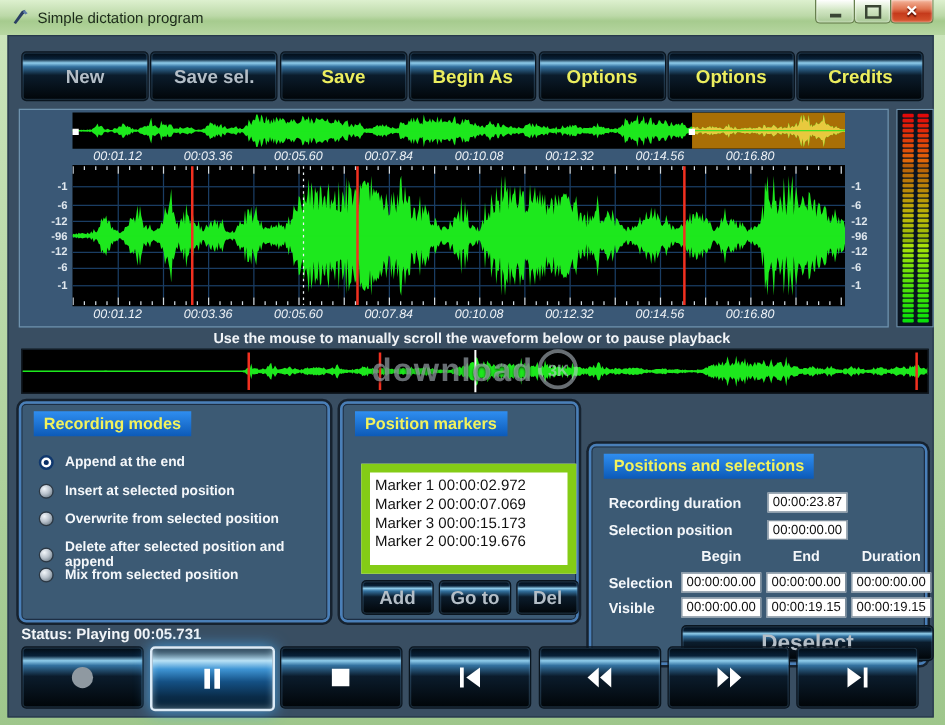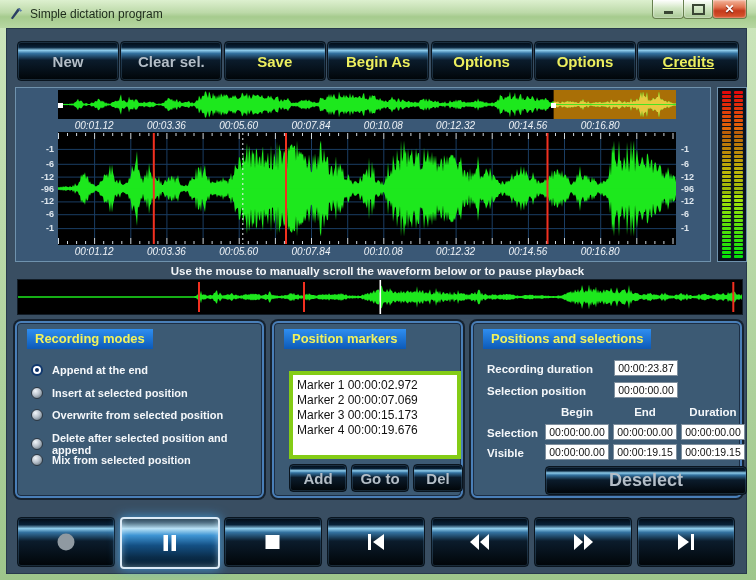--- a/index.html
+++ b/index.html
@@ -67,21 +67,21 @@
     font-size:13px;font-weight:bold;}
   .radio-row{position:absolute;left:14px;display:flex;align-items:center;gap:9px;cursor:pointer;}
   .radio{width:12px;height:12px;border-radius:50%;flex:0 0 auto;
     background:radial-gradient(circle at 35% 30%,#f2f6fa,#b9c2cc 45%,#7c8994 78%,#5e6a75);
     border:1px solid #2c3844;box-sizing:border-box;}
   .radio.sel{background:#fff;border:2px solid #10386e;position:relative;}
   .radio.sel::after{content:"";position:absolute;left:2px;top:2px;width:4px;height:4px;
     border-radius:50%;background:#0b2f66;}
   .radio-label{color:#f4f7fa;font-size:11px;font-weight:bold;}
   .listbox{position:absolute;left:15px;top:48px;width:172px;height:88px;background:#fff;
-    border:4px solid #84cc16;box-sizing:border-box;padding:3px 0 0 4px;overflow:hidden;}
+    border:7px solid #84cc16;box-sizing:border-box;padding:3px 0 0 4px;overflow:hidden;}
   .listbox div{font-size:12px;color:#111;line-height:15px;cursor:default;}
   .fieldlabel{position:absolute;color:#f4f7fa;font-size:11.5px;font-weight:bold;}
   .colhead{position:absolute;color:#f4f7fa;font-size:11.5px;font-weight:bold;transform:translateX(-50%);}
   .field{position:absolute;height:16px;background:#fff;border:1px solid #7f8f9d;box-sizing:border-box;
     font-size:10.5px;color:#111;text-align:center;line-height:14px;font-family:"Liberation Sans",sans-serif;}
   .status{position:absolute;left:10px;top:471px;color:#f2f5f8;font-size:12px;font-weight:bold;}
   .tbtn-glyph{width:26px;height:20px;}
 </style>
 </head>
 <body>
@@ -100,26 +100,26 @@
     </div>
   <div class="capbtn close">
       <span class="glyph-close">✕</span>
     </div>
 </div>
 
 <div class="content">
 
   <div id="toolbar">
       <div class="glossbtn disabled" style="left: 10px; top: 12px; width: 100px; height: 38px;">New</div>
-      <div class="glossbtn disabled" style="left: 113.4px; top: 12px; width: 100px; height: 38px;">Clear sel.</div>
+      <div class="glossbtn disabled" style="left: 113.4px; top: 12px; width: 100px; height: 38px;">Save sel.</div>
       <div class="glossbtn" style="left: 216.8px; top: 12px; width: 100px; height: 38px;">Save</div>
       <div class="glossbtn" style="left: 320.2px; top: 12px; width: 100px; height: 38px;">Begin As</div>
       <div class="glossbtn" style="left: 423.6px; top: 12px; width: 100px; height: 38px;">Options</div>
       <div class="glossbtn" style="left: 527px; top: 12px; width: 100px; height: 38px;">Options</div>
-      <div class="glossbtn" style="left: 630.4px; top: 12px; width: 100px; height: 38px; text-decoration: underline;">Credits</div>
+      <div class="glossbtn" style="left: 630.4px; top: 12px; width: 100px; height: 38px;">Credits</div>
     </div>
 
   <div class="wavepanel">
     <div class="ovstrip">
       <svg id="ov-svg" width="618" height="29" viewBox="0 0 618 29">
           <rect x="495.636" y="0" width="122.36399999999998" height="29" fill="#a96f06"></rect>
           <path d="M0,14.0 L1,14.0 L2,14.0 L3,13.9 L4,13.9 L5,13.9 L6,14.0 L7,13.7 L8,14.0 L9,13.8 L10,13.9 L11,13.9 L12,13.6 L13,14.0 L14,13.3 L15,14.0 L16,13.0 L17,12.3 L18,11.7 L19,10.6 L20,8.8 L21,11.6 L22,10.9 L23,10.6 L24,11.3 L25,13.0 L26,13.7 L27,13.5 L28,13.0 L29,13.3 L30,13.9 L31,14.0 L32,13.9 L33,12.8 L34,12.4 L35,13.0 L36,12.8 L37,11.2 L38,11.1 L39,11.5 L40,8.8 L41,8.9 L42,10.2 L43,11.7 L44,10.5 L45,11.8 L46,11.3 L47,13.4 L48,12.3 L49,13.6 L50,13.6 L51,13.4 L52,14.0 L53,13.3 L54,12.2 L55,12.1 L56,11.9 L57,11.1 L58,10.8 L59,11.4 L60,10.4 L61,10.7 L62,7.1 L63,4.2 L64,11.0 L65,10.7 L66,10.0 L67,11.2 L68,11.9 L69,12.7 L70,11.3 L71,6.5 L72,10.0 L73,9.4 L74,10.2 L75,9.3 L76,11.9 L77,9.5 L78,9.6 L79,9.6 L80,11.4 L81,13.1 L82,12.8 L83,12.7 L84,12.8 L85,13.1 L86,11.4 L87,12.4 L88,12.8 L89,12.7 L90,12.3 L91,12.0 L92,11.5 L93,12.2 L94,12.6 L95,11.8 L96,12.6 L97,13.1 L98,13.8 L99,14.0 L100,13.8 L101,13.6 L102,13.8 L103,13.7 L104,13.3 L105,12.7 L106,12.9 L107,10.9 L108,10.4 L109,10.6 L110,7.7 L111,8.6 L112,8.8 L113,10.3 L114,8.8 L115,11.4 L116,10.0 L117,11.9 L118,10.2 L119,9.1 L120,12.5 L121,11.6 L122,10.7 L123,12.6 L124,13.1 L125,12.8 L126,12.5 L127,12.0 L128,12.1 L129,12.3 L130,11.6 L131,11.0 L132,12.6 L133,13.2 L134,12.1 L135,13.2 L136,13.2 L137,12.5 L138,11.1 L139,10.0 L140,11.1 L141,5.6 L142,7.7 L143,9.9 L144,6.5 L145,5.5 L146,6.3 L147,1.5 L148,1.5 L149,5.0 L150,7.9 L151,1.5 L152,3.6 L153,8.0 L154,8.5 L155,2.8 L156,6.7 L157,4.9 L158,9.5 L159,5.5 L160,8.5 L161,4.3 L162,8.1 L163,3.3 L164,5.2 L165,7.2 L166,3.9 L167,6.2 L168,4.5 L169,5.1 L170,6.5 L171,8.9 L172,7.3 L173,8.1 L174,7.5 L175,5.2 L176,7.3 L177,5.1 L178,6.7 L179,8.4 L180,8.9 L181,8.5 L182,7.9 L183,6.8 L184,2.6 L185,3.7 L186,6.7 L187,5.2 L188,5.7 L189,2.8 L190,9.0 L191,4.5 L192,6.4 L193,8.9 L194,7.3 L195,3.9 L196,5.2 L197,5.6 L198,6.0 L199,5.0 L200,4.8 L201,6.0 L202,7.0 L203,6.8 L204,4.8 L205,7.8 L206,8.3 L207,8.7 L208,8.1 L209,8.4 L210,5.4 L211,6.4 L212,7.9 L213,5.5 L214,8.2 L215,8.8 L216,10.4 L217,8.8 L218,7.1 L219,6.9 L220,6.2 L221,11.4 L222,11.2 L223,9.0 L224,10.4 L225,11.8 L226,9.2 L227,10.0 L228,10.2 L229,9.5 L230,7.7 L231,10.3 L232,11.1 L233,12.8 L234,13.3 L235,12.6 L236,12.9 L237,12.8 L238,12.6 L239,12.7 L240,12.7 L241,11.5 L242,11.5 L243,10.6 L244,10.0 L245,11.3 L246,10.0 L247,11.1 L248,9.3 L249,11.0 L250,11.2 L251,9.6 L252,11.3 L253,11.4 L254,12.1 L255,12.8 L256,11.6 L257,12.4 L258,12.7 L259,12.9 L260,12.5 L261,12.6 L262,8.0 L263,7.8 L264,8.8 L265,8.1 L266,9.9 L267,9.7 L268,9.5 L269,6.3 L270,7.5 L271,4.1 L272,8.0 L273,3.9 L274,7.8 L275,6.0 L276,3.7 L277,7.0 L278,9.2 L279,8.3 L280,9.6 L281,1.5 L282,6.0 L283,7.1 L284,7.4 L285,6.9 L286,4.5 L287,8.1 L288,5.1 L289,6.6 L290,7.4 L291,8.0 L292,3.0 L293,8.1 L294,6.4 L295,4.4 L296,7.9 L297,7.2 L298,7.1 L299,7.4 L300,7.8 L301,6.2 L302,6.1 L303,8.3 L304,7.7 L305,4.3 L306,2.7 L307,9.0 L308,8.5 L309,9.0 L310,9.9 L311,8.2 L312,4.9 L313,8.6 L314,5.1 L315,6.0 L316,6.1 L317,5.6 L318,9.2 L319,9.4 L320,9.3 L321,10.5 L322,7.9 L323,9.8 L324,11.0 L325,10.2 L326,12.0 L327,10.7 L328,10.4 L329,11.9 L330,12.0 L331,9.9 L332,9.9 L333,8.9 L334,6.5 L335,8.9 L336,9.8 L337,9.2 L338,11.6 L339,11.7 L340,8.4 L341,8.5 L342,11.5 L343,12.0 L344,10.0 L345,9.6 L346,10.7 L347,11.3 L348,11.8 L349,12.2 L350,11.2 L351,10.7 L352,12.2 L353,12.2 L354,11.9 L355,12.7 L356,12.5 L357,11.4 L358,12.4 L359,12.5 L360,12.8 L361,12.4 L362,10.3 L363,10.0 L364,9.8 L365,9.2 L366,8.4 L367,11.6 L368,8.6 L369,10.6 L370,11.8 L371,8.5 L372,10.6 L373,10.8 L374,11.1 L375,11.9 L376,11.9 L377,10.6 L378,11.6 L379,12.3 L380,10.8 L381,12.8 L382,13.2 L383,12.9 L384,12.7 L385,12.5 L386,13.0 L387,11.2 L388,13.5 L389,12.9 L390,13.4 L391,12.6 L392,10.2 L393,12.0 L394,12.3 L395,11.9 L396,10.8 L397,12.0 L398,9.6 L399,12.0 L400,10.0 L401,10.7 L402,10.0 L403,10.2 L404,12.2 L405,12.1 L406,11.5 L407,12.0 L408,13.1 L409,12.2 L410,12.4 L411,12.3 L412,12.4 L413,12.3 L414,11.9 L415,12.3 L416,12.0 L417,10.5 L418,11.0 L419,12.1 L420,8.2 L421,11.2 L422,11.6 L423,11.1 L424,11.9 L425,11.3 L426,12.7 L427,12.6 L428,12.6 L429,12.2 L430,13.6 L431,13.0 L432,13.4 L433,13.1 L434,12.6 L435,12.7 L436,13.4 L437,12.0 L438,11.9 L439,10.9 L440,9.3 L441,11.1 L442,4.4 L443,6.1 L444,6.1 L445,9.1 L446,9.7 L447,6.8 L448,8.3 L449,6.8 L450,6.5 L451,6.3 L452,1.5 L453,9.3 L454,8.8 L455,6.7 L456,6.3 L457,2.5 L458,9.2 L459,7.6 L460,10.0 L461,7.5 L462,4.4 L463,4.0 L464,10.0 L465,7.6 L466,10.0 L467,10.0 L468,9.1 L469,6.1 L470,6.4 L471,8.3 L472,8.9 L473,8.9 L474,6.0 L475,6.8 L476,9.0 L477,10.9 L478,10.7 L479,7.3 L480,9.7 L481,10.7 L482,10.0 L483,9.0 L484,9.8 L485,8.7 L486,10.6 L487,8.5 L488,8.0 L489,10.2 L490,9.8 L491,11.8 L492,12.5 L493,12.4 L494,11.9 L495,11.0 L496,11.9 L497,11.4 L498,12.1 L499,11.9 L500,11.4 L501,12.8 L502,13.1 L503,13.2 L504,11.4 L505,12.1 L506,12.6 L507,12.6 L508,11.6 L509,11.8 L510,10.8 L511,12.6 L512,11.0 L513,11.9 L514,11.9 L515,11.6 L516,12.3 L517,12.4 L518,12.0 L519,12.7 L520,13.1 L521,13.1 L522,11.9 L523,10.6 L524,11.7 L525,8.9 L526,12.1 L527,11.8 L528,12.5 L529,13.2 L530,11.2 L531,12.5 L532,13.4 L533,13.2 L534,13.3 L535,12.8 L536,12.7 L537,12.7 L538,12.1 L539,12.7 L540,12.6 L541,12.5 L542,11.8 L543,12.8 L544,13.0 L545,12.4 L546,12.8 L547,12.3 L548,12.6 L549,11.4 L550,11.5 L551,12.5 L552,12.7 L553,9.8 L554,10.2 L555,12.4 L556,11.8 L557,11.8 L558,11.9 L559,12.2 L560,10.9 L561,9.8 L562,10.9 L563,11.5 L564,12.9 L565,12.4 L566,11.8 L567,11.2 L568,12.9 L569,12.2 L570,11.9 L571,12.4 L572,12.2 L573,8.2 L574,12.6 L575,11.5 L576,10.8 L577,11.8 L578,10.7 L579,8.4 L580,11.3 L581,9.8 L582,6.3 L583,1.9 L584,8.2 L585,1.5 L586,5.7 L587,6.4 L588,7.6 L589,2.0 L590,11.3 L591,9.4 L592,11.5 L593,10.1 L594,10.4 L595,7.7 L596,8.9 L597,9.4 L598,8.6 L599,7.1 L600,7.0 L601,1.5 L602,7.9 L603,9.8 L604,9.3 L605,9.8 L606,10.9 L607,11.3 L608,10.8 L609,12.7 L610,11.7 L611,11.0 L612,12.4 L613,12.3 L614,13.1 L615,13.3 L616,13.4 L617,13.6 L618,13.5 L618,15.5 L617,15.4 L616,15.6 L615,15.7 L614,15.9 L613,16.7 L612,16.6 L611,18.0 L610,17.3 L609,16.3 L608,18.2 L607,17.7 L606,18.1 L605,19.2 L604,19.7 L603,19.2 L602,21.1 L601,27.5 L600,22.0 L599,21.9 L598,20.4 L597,19.6 L596,20.1 L595,21.3 L594,18.6 L593,18.9 L592,17.5 L591,19.6 L590,17.7 L589,27.0 L588,21.4 L587,22.6 L586,23.3 L585,27.5 L584,20.8 L583,27.1 L582,22.7 L581,19.2 L580,17.7 L579,20.6 L578,18.3 L577,17.2 L576,18.2 L575,17.5 L574,16.4 L573,20.8 L572,16.8 L571,16.6 L570,17.1 L569,16.8 L568,16.1 L567,17.8 L566,17.2 L565,16.6 L564,16.1 L563,17.5 L562,18.1 L561,19.2 L560,18.1 L559,16.8 L558,17.1 L557,17.2 L556,17.2 L555,16.6 L554,18.8 L553,19.2 L552,16.3 L551,16.5 L550,17.5 L549,17.6 L548,16.4 L547,16.7 L546,16.2 L545,16.6 L544,16.0 L543,16.2 L542,17.2 L541,16.5 L540,16.4 L539,16.3 L538,16.9 L537,16.3 L536,16.3 L535,16.2 L534,15.7 L533,15.8 L532,15.6 L531,16.5 L530,17.8 L529,15.8 L528,16.5 L527,17.2 L526,16.9 L525,20.1 L524,17.3 L523,18.4 L522,17.1 L521,15.9 L520,15.9 L519,16.3 L518,17.0 L517,16.6 L516,16.7 L515,17.4 L514,17.1 L513,17.1 L512,18.0 L511,16.4 L510,18.2 L509,17.2 L508,17.4 L507,16.4 L506,16.4 L505,16.9 L504,17.6 L503,15.8 L502,15.9 L501,16.2 L500,17.6 L499,17.1 L498,16.9 L497,17.6 L496,17.1 L495,18.0 L494,17.1 L493,16.6 L492,16.5 L491,17.2 L490,19.2 L489,18.8 L488,21.0 L487,20.5 L486,18.4 L485,20.3 L484,19.2 L483,20.0 L482,19.0 L481,18.3 L480,19.3 L479,21.7 L478,18.3 L477,18.1 L476,20.0 L475,22.2 L474,23.0 L473,20.1 L472,20.1 L471,20.7 L470,22.6 L469,22.9 L468,19.9 L467,19.0 L466,19.0 L465,21.4 L464,19.0 L463,25.0 L462,24.6 L461,21.5 L460,19.0 L459,21.4 L458,19.8 L457,26.5 L456,22.7 L455,22.3 L454,20.2 L453,19.7 L452,27.5 L451,22.7 L450,22.5 L449,22.2 L448,20.7 L447,22.2 L446,19.3 L445,19.9 L444,22.9 L443,22.9 L442,24.6 L441,17.9 L440,19.7 L439,18.1 L438,17.1 L437,17.0 L436,15.6 L435,16.3 L434,16.4 L433,15.9 L432,15.6 L431,16.0 L430,15.4 L429,16.8 L428,16.4 L427,16.4 L426,16.3 L425,17.7 L424,17.1 L423,17.9 L422,17.4 L421,17.8 L420,20.8 L419,16.9 L418,18.0 L417,18.5 L416,17.0 L415,16.7 L414,17.1 L413,16.7 L412,16.6 L411,16.7 L410,16.6 L409,16.8 L408,15.9 L407,17.0 L406,17.5 L405,16.9 L404,16.8 L403,18.8 L402,19.0 L401,18.3 L400,19.0 L399,17.0 L398,19.4 L397,17.0 L396,18.2 L395,17.1 L394,16.7 L393,17.0 L392,18.8 L391,16.4 L390,15.6 L389,16.1 L388,15.5 L387,17.8 L386,16.0 L385,16.5 L384,16.3 L383,16.1 L382,15.8 L381,16.2 L380,18.2 L379,16.7 L378,17.4 L377,18.4 L376,17.1 L375,17.1 L374,17.9 L373,18.2 L372,18.4 L371,20.5 L370,17.2 L369,18.4 L368,20.4 L367,17.4 L366,20.6 L365,19.8 L364,19.2 L363,19.0 L362,18.7 L361,16.6 L360,16.2 L359,16.5 L358,16.6 L357,17.6 L356,16.5 L355,16.3 L354,17.1 L353,16.8 L352,16.8 L351,18.3 L350,17.8 L349,16.8 L348,17.2 L347,17.7 L346,18.3 L345,19.4 L344,19.0 L343,17.0 L342,17.5 L341,20.5 L340,20.6 L339,17.3 L338,17.4 L337,19.8 L336,19.2 L335,20.1 L334,22.5 L333,20.1 L332,19.1 L331,19.1 L330,17.0 L329,17.1 L328,18.6 L327,18.3 L326,17.0 L325,18.8 L324,18.0 L323,19.2 L322,21.1 L321,18.5 L320,19.7 L319,19.6 L318,19.8 L317,23.4 L316,22.9 L315,23.0 L314,23.9 L313,20.4 L312,24.1 L311,20.8 L310,19.1 L309,20.0 L308,20.5 L307,20.0 L306,26.3 L305,24.7 L304,21.3 L303,20.7 L302,22.9 L301,22.8 L300,21.2 L299,21.6 L298,21.9 L297,21.8 L296,21.1 L295,24.6 L294,22.6 L293,20.9 L292,26.0 L291,21.0 L290,21.6 L289,22.4 L288,23.9 L287,20.9 L286,24.5 L285,22.1 L284,21.6 L283,21.9 L282,23.0 L281,27.5 L280,19.4 L279,20.7 L278,19.8 L277,22.0 L276,25.3 L275,23.0 L274,21.2 L273,25.1 L272,21.0 L271,24.9 L270,21.5 L269,22.7 L268,19.5 L267,19.3 L266,19.1 L265,20.9 L264,20.2 L263,21.2 L262,21.0 L261,16.4 L260,16.5 L259,16.1 L258,16.3 L257,16.6 L256,17.4 L255,16.2 L254,16.9 L253,17.6 L252,17.7 L251,19.4 L250,17.8 L249,18.0 L248,19.7 L247,17.9 L246,19.0 L245,17.7 L244,19.0 L243,18.4 L242,17.5 L241,17.5 L240,16.3 L239,16.3 L238,16.4 L237,16.2 L236,16.1 L235,16.4 L234,15.7 L233,16.2 L232,17.9 L231,18.7 L230,21.3 L229,19.5 L228,18.8 L227,19.0 L226,19.8 L225,17.2 L224,18.6 L223,20.0 L222,17.8 L221,17.6 L220,22.8 L219,22.1 L218,21.9 L217,20.2 L216,18.6 L215,20.2 L214,20.8 L213,23.5 L212,21.1 L211,22.6 L210,23.6 L209,20.6 L208,20.9 L207,20.3 L206,20.7 L205,21.2 L204,24.2 L203,22.2 L202,22.0 L201,23.0 L200,24.2 L199,24.0 L198,23.0 L197,23.4 L196,23.8 L195,25.1 L194,21.7 L193,20.1 L192,22.6 L191,24.5 L190,20.0 L189,26.2 L188,23.3 L187,23.8 L186,22.3 L185,25.3 L184,26.4 L183,22.2 L182,21.1 L181,20.5 L180,20.1 L179,20.6 L178,22.3 L177,23.9 L176,21.7 L175,23.8 L174,21.5 L173,20.9 L172,21.7 L171,20.1 L170,22.5 L169,23.9 L168,24.5 L167,22.8 L166,25.1 L165,21.8 L164,23.8 L163,25.7 L162,20.9 L161,24.7 L160,20.5 L159,23.5 L158,19.5 L157,24.1 L156,22.3 L155,26.2 L154,20.5 L153,21.0 L152,25.4 L151,27.5 L150,21.1 L149,24.0 L148,27.5 L147,27.5 L146,22.7 L145,23.5 L144,22.5 L143,19.1 L142,21.3 L141,23.4 L140,17.9 L139,19.0 L138,17.9 L137,16.5 L136,15.8 L135,15.8 L134,16.9 L133,15.8 L132,16.4 L131,18.0 L130,17.4 L129,16.7 L128,16.9 L127,17.0 L126,16.5 L125,16.2 L124,15.9 L123,16.4 L122,18.3 L121,17.4 L120,16.5 L119,19.9 L118,18.8 L117,17.1 L116,19.0 L115,17.6 L114,20.2 L113,18.7 L112,20.2 L111,20.4 L110,21.3 L109,18.4 L108,18.6 L107,18.1 L106,16.1 L105,16.3 L104,15.7 L103,15.3 L102,15.2 L101,15.4 L100,15.2 L99,15.0 L98,15.2 L97,15.9 L96,16.4 L95,17.2 L94,16.4 L93,16.8 L92,17.5 L91,17.0 L90,16.7 L89,16.3 L88,16.2 L87,16.6 L86,17.6 L85,15.9 L84,16.2 L83,16.3 L82,16.2 L81,15.9 L80,17.6 L79,19.4 L78,19.4 L77,19.5 L76,17.1 L75,19.7 L74,18.8 L73,19.6 L72,19.0 L71,22.5 L70,17.7 L69,16.3 L68,17.1 L67,17.8 L66,19.0 L65,18.3 L64,18.0 L63,24.8 L62,21.9 L61,18.3 L60,18.6 L59,17.6 L58,18.2 L57,17.9 L56,17.1 L55,16.9 L54,16.8 L53,15.7 L52,15.0 L51,15.6 L50,15.4 L49,15.4 L48,16.7 L47,15.6 L46,17.7 L45,17.2 L44,18.5 L43,17.3 L42,18.8 L41,20.1 L40,20.2 L39,17.5 L38,17.9 L37,17.8 L36,16.2 L35,16.0 L34,16.6 L33,16.2 L32,15.1 L31,15.0 L30,15.1 L29,15.7 L28,16.0 L27,15.5 L26,15.3 L25,16.0 L24,17.7 L23,18.4 L22,18.1 L21,17.4 L20,20.2 L19,18.4 L18,17.3 L17,16.7 L16,16.0 L15,15.0 L14,15.7 L13,15.0 L12,15.4 L11,15.1 L10,15.1 L9,15.2 L8,15.0 L7,15.3 L6,15.0 L5,15.1 L4,15.1 L3,15.1 L2,15.0 L1,15.0 L0,15.0 Z" fill="#1de81d"></path>
           <clipPath id="ovclip">
             <rect x="495.636" y="0" width="122.36399999999998" height="29"></rect>
           </clipPath>
@@ -435,20 +435,24 @@
 
   <div class="scrollwave">
     <svg id="scroll-svg" width="724" height="34" viewBox="0 0 724 34">
         <rect x="0" y="16.5" width="724" height="1" fill="#1de81d"></rect>
         <path d="M0,16.5 L1,16.5 L2,16.5 L3,16.5 L4,16.5 L5,16.5 L6,16.5 L7,16.5 L8,16.5 L9,16.5 L10,16.5 L11,16.5 L12,16.5 L13,16.5 L14,16.5 L15,16.5 L16,16.5 L17,16.5 L18,16.5 L19,16.5 L20,16.5 L21,16.5 L22,16.5 L23,16.5 L24,16.5 L25,16.5 L26,16.5 L27,16.5 L28,16.5 L29,16.5 L30,16.5 L31,16.5 L32,16.5 L33,16.5 L34,16.5 L35,16.5 L36,16.5 L37,16.5 L38,16.5 L39,16.5 L40,16.5 L41,16.5 L42,16.5 L43,16.5 L44,16.5 L45,16.5 L46,16.5 L47,16.5 L48,16.5 L49,16.5 L50,16.5 L51,16.5 L52,16.5 L53,16.5 L54,16.5 L55,16.5 L56,16.5 L57,16.5 L58,16.5 L59,16.5 L60,16.5 L61,16.5 L62,16.5 L63,16.5 L64,16.5 L65,16.5 L66,16.4 L67,16.4 L68,16.5 L69,16.5 L70,16.5 L71,16.5 L72,16.5 L73,16.5 L74,16.5 L75,16.5 L76,16.5 L77,16.5 L78,16.5 L79,16.5 L80,16.5 L81,16.5 L82,16.5 L83,16.5 L84,16.5 L85,16.5 L86,16.5 L87,16.5 L88,16.5 L89,16.5 L90,16.5 L91,16.5 L92,16.5 L93,16.5 L94,16.5 L95,16.5 L96,16.5 L97,16.5 L98,16.5 L99,16.5 L100,16.5 L101,16.5 L102,16.5 L103,16.5 L104,16.5 L105,16.5 L106,16.5 L107,16.5 L108,16.5 L109,16.5 L110,16.5 L111,16.5 L112,16.5 L113,16.5 L114,16.5 L115,16.5 L116,16.5 L117,16.5 L118,16.5 L119,16.5 L120,16.5 L121,16.5 L122,16.5 L123,16.5 L124,16.5 L125,16.5 L126,16.5 L127,16.5 L128,16.5 L129,16.5 L130,16.5 L131,16.5 L132,16.5 L133,16.5 L134,16.5 L135,16.5 L136,16.5 L137,16.5 L138,16.5 L139,16.5 L140,16.5 L141,16.5 L142,16.5 L143,16.5 L144,16.5 L145,16.5 L146,16.5 L147,16.5 L148,16.5 L149,16.5 L150,16.5 L151,16.5 L152,16.5 L153,16.5 L154,16.5 L155,16.5 L156,16.5 L157,16.5 L158,16.5 L159,16.5 L160,16.5 L161,16.5 L162,16.5 L163,16.5 L164,16.5 L165,16.5 L166,16.5 L167,16.5 L168,16.5 L169,16.5 L170,16.5 L171,16.5 L172,16.5 L173,16.5 L174,16.5 L175,16.5 L176,16.5 L177,16.1 L178,16.1 L179,14.9 L180,14.2 L181,15.0 L182,14.6 L183,10.8 L184,15.1 L185,14.5 L186,14.6 L187,14.8 L188,14.8 L189,15.9 L190,15.5 L191,15.6 L192,14.8 L193,14.9 L194,15.5 L195,14.9 L196,12.8 L197,13.1 L198,11.0 L199,10.3 L200,15.2 L201,14.5 L202,12.4 L203,14.1 L204,15.6 L205,15.6 L206,15.3 L207,15.2 L208,14.9 L209,14.6 L210,14.2 L211,14.8 L212,14.8 L213,13.6 L214,13.1 L215,14.5 L216,15.6 L217,15.1 L218,14.4 L219,15.2 L220,15.4 L221,15.6 L222,16.3 L223,15.1 L224,15.8 L225,15.3 L226,14.4 L227,14.7 L228,13.8 L229,14.9 L230,14.5 L231,14.4 L232,14.6 L233,13.6 L234,14.5 L235,13.6 L236,14.4 L237,13.7 L238,14.1 L239,14.3 L240,14.8 L241,13.8 L242,14.9 L243,15.8 L244,15.4 L245,15.2 L246,15.0 L247,14.5 L248,13.7 L249,15.0 L250,14.9 L251,12.1 L252,11.3 L253,13.8 L254,15.4 L255,14.8 L256,15.5 L257,15.3 L258,15.8 L259,15.6 L260,15.7 L261,16.2 L262,15.8 L263,16.1 L264,15.1 L265,16.2 L266,15.3 L267,15.2 L268,14.9 L269,15.6 L270,14.8 L271,14.6 L272,13.0 L273,13.8 L274,13.3 L275,14.7 L276,12.8 L277,15.2 L278,14.8 L279,15.2 L280,14.1 L281,15.2 L282,15.9 L283,14.9 L284,15.8 L285,15.6 L286,15.0 L287,14.3 L288,14.8 L289,13.6 L290,15.2 L291,13.3 L292,14.2 L293,14.8 L294,15.1 L295,14.9 L296,15.0 L297,15.5 L298,15.4 L299,16.0 L300,14.7 L301,14.9 L302,14.4 L303,15.0 L304,14.4 L305,14.2 L306,15.0 L307,14.4 L308,14.4 L309,14.6 L310,15.1 L311,13.2 L312,14.8 L313,15.1 L314,14.4 L315,14.7 L316,14.5 L317,13.9 L318,14.7 L319,14.6 L320,14.5 L321,13.5 L322,14.7 L323,13.0 L324,14.6 L325,13.5 L326,15.2 L327,15.1 L328,14.3 L329,15.2 L330,16.0 L331,15.6 L332,15.4 L333,15.9 L334,15.5 L335,15.5 L336,15.9 L337,15.4 L338,16.0 L339,16.2 L340,15.3 L341,15.9 L342,15.9 L343,15.9 L344,14.7 L345,14.8 L346,15.5 L347,13.6 L348,14.5 L349,13.5 L350,13.1 L351,14.8 L352,12.9 L353,12.3 L354,13.7 L355,11.7 L356,10.2 L357,13.3 L358,10.7 L359,10.0 L360,9.6 L361,9.7 L362,13.3 L363,5.5 L364,6.6 L365,10.2 L366,11.8 L367,11.6 L368,12.0 L369,9.0 L370,11.2 L371,12.0 L372,8.3 L373,10.5 L374,10.8 L375,13.2 L376,12.8 L377,11.2 L378,12.3 L379,13.6 L380,12.7 L381,11.9 L382,13.6 L383,10.2 L384,12.9 L385,12.2 L386,11.3 L387,13.5 L388,12.3 L389,11.1 L390,10.5 L391,12.6 L392,11.9 L393,11.0 L394,13.2 L395,11.6 L396,12.3 L397,10.8 L398,12.4 L399,6.2 L400,12.9 L401,11.6 L402,9.9 L403,12.9 L404,11.3 L405,10.1 L406,13.9 L407,12.5 L408,12.8 L409,12.4 L410,13.7 L411,11.9 L412,9.3 L413,14.6 L414,14.2 L415,14.1 L416,12.1 L417,14.2 L418,7.9 L419,12.4 L420,10.9 L421,14.1 L422,10.7 L423,14.7 L424,13.9 L425,12.0 L426,12.4 L427,14.2 L428,13.2 L429,13.3 L430,13.3 L431,14.7 L432,11.6 L433,15.3 L434,13.6 L435,15.4 L436,11.7 L437,14.1 L438,13.8 L439,15.0 L440,9.9 L441,13.5 L442,13.7 L443,12.9 L444,13.6 L445,13.7 L446,13.3 L447,14.3 L448,15.0 L449,14.1 L450,15.4 L451,14.3 L452,15.2 L453,13.5 L454,12.9 L455,13.7 L456,13.9 L457,11.8 L458,14.4 L459,13.8 L460,10.3 L461,9.6 L462,10.7 L463,14.7 L464,12.8 L465,14.9 L466,15.3 L467,13.6 L468,14.3 L469,14.9 L470,15.6 L471,15.4 L472,15.0 L473,15.7 L474,14.2 L475,14.5 L476,15.1 L477,14.5 L478,14.7 L479,15.6 L480,15.5 L481,14.8 L482,14.8 L483,14.5 L484,15.2 L485,14.4 L486,14.0 L487,14.9 L488,14.1 L489,14.1 L490,14.6 L491,14.2 L492,14.2 L493,14.5 L494,15.0 L495,14.4 L496,15.1 L497,15.6 L498,15.9 L499,15.4 L500,15.6 L501,16.2 L502,15.7 L503,16.3 L504,15.8 L505,15.7 L506,15.3 L507,15.1 L508,15.1 L509,15.2 L510,15.2 L511,15.3 L512,14.6 L513,15.2 L514,14.7 L515,14.9 L516,16.1 L517,15.6 L518,15.6 L519,15.7 L520,15.5 L521,15.8 L522,15.4 L523,15.4 L524,15.1 L525,15.5 L526,15.8 L527,16.1 L528,15.5 L529,16.2 L530,15.5 L531,16.0 L532,16.1 L533,16.2 L534,16.2 L535,16.0 L536,16.0 L537,16.4 L538,16.0 L539,16.3 L540,15.3 L541,15.7 L542,15.8 L543,15.7 L544,15.6 L545,15.1 L546,14.4 L547,13.7 L548,14.6 L549,12.5 L550,13.0 L551,11.9 L552,12.4 L553,11.1 L554,13.4 L555,11.3 L556,13.2 L557,9.6 L558,11.5 L559,12.2 L560,9.1 L561,12.7 L562,10.8 L563,10.0 L564,5.0 L565,9.1 L566,12.8 L567,11.7 L568,10.2 L569,12.1 L570,10.2 L571,4.6 L572,11.2 L573,8.3 L574,12.6 L575,9.7 L576,8.7 L577,10.9 L578,6.4 L579,13.2 L580,9.4 L581,13.3 L582,10.7 L583,11.4 L584,13.4 L585,11.2 L586,9.3 L587,12.6 L588,9.8 L589,10.2 L590,10.2 L591,11.5 L592,11.0 L593,7.7 L594,10.3 L595,12.9 L596,12.4 L597,13.6 L598,10.6 L599,7.2 L600,11.5 L601,13.5 L602,12.4 L603,11.8 L604,10.0 L605,10.2 L606,9.5 L607,9.5 L608,12.3 L609,13.7 L610,11.3 L611,5.1 L612,13.0 L613,9.9 L614,13.0 L615,14.1 L616,13.7 L617,12.7 L618,12.9 L619,13.2 L620,13.2 L621,14.6 L622,15.1 L623,14.9 L624,15.4 L625,14.3 L626,14.3 L627,14.3 L628,15.0 L629,14.4 L630,13.1 L631,14.3 L632,12.7 L633,13.6 L634,14.4 L635,15.3 L636,13.7 L637,15.3 L638,14.3 L639,15.2 L640,14.8 L641,15.7 L642,15.4 L643,14.5 L644,12.9 L645,14.8 L646,14.5 L647,12.6 L648,14.5 L649,14.5 L650,15.0 L651,15.6 L652,15.4 L653,15.6 L654,15.7 L655,15.5 L656,16.3 L657,14.9 L658,14.7 L659,14.5 L660,15.6 L661,14.6 L662,13.9 L663,12.7 L664,14.0 L665,15.0 L666,14.0 L667,15.7 L668,14.8 L669,13.4 L670,15.4 L671,15.4 L672,15.1 L673,15.0 L674,16.1 L675,16.0 L676,15.7 L677,15.7 L678,15.8 L679,15.5 L680,15.3 L681,13.8 L682,15.5 L683,15.2 L684,14.0 L685,14.6 L686,13.8 L687,13.7 L688,13.9 L689,15.0 L690,15.0 L691,14.7 L692,16.0 L693,15.6 L694,15.7 L695,14.6 L696,15.2 L697,14.8 L698,14.3 L699,13.2 L700,13.8 L701,14.2 L702,14.6 L703,14.4 L704,14.2 L705,12.9 L706,13.8 L707,15.2 L708,14.7 L709,14.9 L710,12.1 L711,13.9 L712,12.9 L713,13.5 L714,12.0 L715,14.2 L716,11.4 L717,12.1 L718,14.1 L719,14.7 L720,14.5 L721,14.2 L722,14.7 L723,15.8 L724,13.8 L724,20.2 L723,18.2 L722,19.3 L721,19.8 L720,19.5 L719,19.3 L718,19.9 L717,21.9 L716,22.6 L715,19.8 L714,22.0 L713,20.5 L712,21.1 L711,20.1 L710,21.9 L709,19.1 L708,19.3 L707,18.8 L706,20.2 L705,21.1 L704,19.8 L703,19.6 L702,19.4 L701,19.8 L700,20.2 L699,20.8 L698,19.7 L697,19.2 L696,18.8 L695,19.4 L694,18.3 L693,18.4 L692,18.0 L691,19.3 L690,19.0 L689,19.0 L688,20.1 L687,20.3 L686,20.2 L685,19.4 L684,20.0 L683,18.8 L682,18.5 L681,20.2 L680,18.7 L679,18.5 L678,18.2 L677,18.3 L676,18.3 L675,18.0 L674,17.9 L673,19.0 L672,18.9 L671,18.6 L670,18.6 L669,20.6 L668,19.2 L667,18.3 L666,20.0 L665,19.0 L664,20.0 L663,21.3 L662,20.1 L661,19.4 L660,18.4 L659,19.5 L658,19.3 L657,19.1 L656,17.7 L655,18.5 L654,18.3 L653,18.4 L652,18.6 L651,18.4 L650,19.0 L649,19.5 L648,19.5 L647,21.4 L646,19.5 L645,19.2 L644,21.1 L643,19.5 L642,18.6 L641,18.3 L640,19.2 L639,18.8 L638,19.7 L637,18.7 L636,20.3 L635,18.7 L634,19.6 L633,20.4 L632,21.3 L631,19.7 L630,20.9 L629,19.6 L628,19.0 L627,19.7 L626,19.7 L625,19.7 L624,18.6 L623,19.1 L622,18.9 L621,19.4 L620,20.8 L619,20.8 L618,21.1 L617,21.3 L616,20.3 L615,19.9 L614,21.0 L613,24.1 L612,21.0 L611,28.9 L610,22.7 L609,20.3 L608,21.7 L607,24.5 L606,24.5 L605,23.8 L604,24.0 L603,22.2 L602,21.6 L601,20.5 L600,22.5 L599,26.8 L598,23.4 L597,20.4 L596,21.6 L595,21.1 L594,23.7 L593,26.3 L592,23.0 L591,22.5 L590,23.8 L589,23.8 L588,24.2 L587,21.4 L586,24.7 L585,22.8 L584,20.6 L583,22.6 L582,23.3 L581,20.7 L580,24.6 L579,20.8 L578,27.6 L577,23.1 L576,25.3 L575,24.3 L574,21.4 L573,25.7 L572,22.8 L571,29.4 L570,23.8 L569,21.9 L568,23.8 L567,22.3 L566,21.2 L565,24.9 L564,29.0 L563,24.0 L562,23.2 L561,21.3 L560,24.9 L559,21.8 L558,22.5 L557,24.4 L556,20.8 L555,22.7 L554,20.6 L553,22.9 L552,21.6 L551,22.1 L550,21.0 L549,21.5 L548,19.4 L547,20.3 L546,19.6 L545,18.9 L544,18.4 L543,18.3 L542,18.2 L541,18.3 L540,18.7 L539,17.7 L538,18.0 L537,17.6 L536,18.0 L535,18.0 L534,17.8 L533,17.8 L532,17.9 L531,18.0 L530,18.5 L529,17.8 L528,18.5 L527,17.9 L526,18.2 L525,18.5 L524,18.9 L523,18.6 L522,18.6 L521,18.2 L520,18.5 L519,18.3 L518,18.4 L517,18.4 L516,17.9 L515,19.1 L514,19.3 L513,18.8 L512,19.4 L511,18.7 L510,18.8 L509,18.8 L508,18.9 L507,18.9 L506,18.7 L505,18.3 L504,18.2 L503,17.7 L502,18.3 L501,17.8 L500,18.4 L499,18.6 L498,18.1 L497,18.4 L496,18.9 L495,19.6 L494,19.0 L493,19.5 L492,19.8 L491,19.8 L490,19.4 L489,19.9 L488,19.9 L487,19.1 L486,20.0 L485,19.6 L484,18.8 L483,19.5 L482,19.2 L481,19.2 L480,18.5 L479,18.4 L478,19.3 L477,19.5 L476,18.9 L475,19.5 L474,19.8 L473,18.3 L472,19.0 L471,18.6 L470,18.4 L469,19.1 L468,19.7 L467,20.4 L466,18.7 L465,19.1 L464,21.2 L463,19.3 L462,23.3 L461,24.4 L460,23.7 L459,20.2 L458,19.6 L457,22.2 L456,20.1 L455,20.3 L454,21.1 L453,20.5 L452,18.8 L451,19.7 L450,18.6 L449,19.9 L448,19.0 L447,19.7 L446,20.7 L445,20.3 L444,20.4 L443,21.1 L442,20.3 L441,20.5 L440,24.1 L439,19.0 L438,20.2 L437,19.9 L436,22.3 L435,18.6 L434,20.4 L433,18.7 L432,22.4 L431,19.3 L430,20.7 L429,20.7 L428,20.8 L427,19.8 L426,21.6 L425,22.0 L424,20.1 L423,19.3 L422,23.3 L421,19.9 L420,23.1 L419,21.6 L418,26.1 L417,19.8 L416,21.9 L415,19.9 L414,19.8 L413,19.4 L412,24.7 L411,22.1 L410,20.3 L409,21.6 L408,21.2 L407,21.5 L406,20.1 L405,23.9 L404,22.7 L403,21.1 L402,24.1 L401,22.4 L400,21.1 L399,27.8 L398,21.6 L397,23.2 L396,21.7 L395,22.4 L394,20.8 L393,23.0 L392,22.1 L391,21.4 L390,23.5 L389,22.9 L388,21.7 L387,20.5 L386,22.7 L385,21.8 L384,21.1 L383,23.8 L382,20.4 L381,22.1 L380,21.3 L379,20.4 L378,21.7 L377,22.8 L376,21.2 L375,20.8 L374,23.2 L373,23.5 L372,25.7 L371,22.0 L370,22.8 L369,25.0 L368,22.0 L367,22.4 L366,22.2 L365,23.8 L364,27.4 L363,28.5 L362,20.7 L361,24.3 L360,24.4 L359,24.0 L358,23.3 L357,20.7 L356,23.8 L355,22.3 L354,20.3 L353,21.7 L352,21.1 L351,19.2 L350,20.9 L349,20.5 L348,19.5 L347,20.4 L346,18.5 L345,19.2 L344,19.3 L343,18.1 L342,18.1 L341,18.1 L340,18.7 L339,17.8 L338,18.0 L337,18.6 L336,18.1 L335,18.5 L334,18.5 L333,18.1 L332,18.6 L331,18.4 L330,18.0 L329,18.8 L328,19.7 L327,18.9 L326,18.8 L325,20.5 L324,19.4 L323,21.0 L322,19.3 L321,20.5 L320,19.5 L319,19.4 L318,19.3 L317,20.1 L316,19.5 L315,19.3 L314,19.6 L313,18.9 L312,19.2 L311,20.8 L310,18.9 L309,19.4 L308,19.6 L307,19.6 L306,19.0 L305,19.8 L304,19.6 L303,19.0 L302,19.6 L301,19.1 L300,19.3 L299,18.0 L298,18.6 L297,18.5 L296,19.0 L295,19.1 L294,18.9 L293,19.2 L292,19.8 L291,20.7 L290,18.8 L289,20.4 L288,19.2 L287,19.7 L286,19.0 L285,18.4 L284,18.2 L283,19.1 L282,18.1 L281,18.8 L280,19.9 L279,18.8 L278,19.2 L277,18.8 L276,21.2 L275,19.3 L274,20.7 L273,20.2 L272,21.0 L271,19.4 L270,19.2 L269,18.4 L268,19.1 L267,18.8 L266,18.7 L265,17.8 L264,18.9 L263,17.9 L262,18.2 L261,17.8 L260,18.3 L259,18.4 L258,18.2 L257,18.7 L256,18.5 L255,19.2 L254,18.6 L253,20.2 L252,22.7 L251,21.9 L250,19.1 L249,19.0 L248,20.3 L247,19.5 L246,19.0 L245,18.8 L244,18.6 L243,18.2 L242,19.1 L241,20.2 L240,19.2 L239,19.7 L238,19.9 L237,20.3 L236,19.6 L235,20.4 L234,19.5 L233,20.4 L232,19.4 L231,19.6 L230,19.5 L229,19.1 L228,20.2 L227,19.3 L226,19.6 L225,18.7 L224,18.2 L223,18.9 L222,17.7 L221,18.4 L220,18.6 L219,18.8 L218,19.6 L217,18.9 L216,18.4 L215,19.5 L214,20.9 L213,20.4 L212,19.2 L211,19.2 L210,19.8 L209,19.4 L208,19.1 L207,18.8 L206,18.7 L205,18.4 L204,18.4 L203,19.9 L202,21.6 L201,19.5 L200,18.8 L199,23.7 L198,23.0 L197,20.9 L196,21.2 L195,19.1 L194,18.5 L193,19.1 L192,19.2 L191,18.4 L190,18.5 L189,18.1 L188,19.2 L187,19.2 L186,19.4 L185,19.5 L184,18.9 L183,23.2 L182,19.4 L181,19.0 L180,19.8 L179,19.1 L178,17.9 L177,17.9 L176,17.5 L175,17.5 L174,17.5 L173,17.5 L172,17.5 L171,17.5 L170,17.5 L169,17.5 L168,17.5 L167,17.5 L166,17.5 L165,17.5 L164,17.5 L163,17.5 L162,17.5 L161,17.5 L160,17.5 L159,17.5 L158,17.5 L157,17.5 L156,17.5 L155,17.5 L154,17.5 L153,17.5 L152,17.5 L151,17.5 L150,17.5 L149,17.5 L148,17.5 L147,17.5 L146,17.5 L145,17.5 L144,17.5 L143,17.5 L142,17.5 L141,17.5 L140,17.5 L139,17.5 L138,17.5 L137,17.5 L136,17.5 L135,17.5 L134,17.5 L133,17.5 L132,17.5 L131,17.5 L130,17.5 L129,17.5 L128,17.5 L127,17.5 L126,17.5 L125,17.5 L124,17.5 L123,17.5 L122,17.5 L121,17.5 L120,17.5 L119,17.5 L118,17.5 L117,17.5 L116,17.5 L115,17.5 L114,17.5 L113,17.5 L112,17.5 L111,17.5 L110,17.5 L109,17.5 L108,17.5 L107,17.5 L106,17.5 L105,17.5 L104,17.5 L103,17.5 L102,17.5 L101,17.5 L100,17.5 L99,17.5 L98,17.5 L97,17.5 L96,17.5 L95,17.5 L94,17.5 L93,17.5 L92,17.5 L91,17.5 L90,17.5 L89,17.5 L88,17.5 L87,17.5 L86,17.5 L85,17.5 L84,17.5 L83,17.5 L82,17.5 L81,17.5 L80,17.5 L79,17.5 L78,17.5 L77,17.5 L76,17.5 L75,17.5 L74,17.5 L73,17.5 L72,17.5 L71,17.5 L70,17.5 L69,17.5 L68,17.5 L67,17.6 L66,17.6 L65,17.5 L64,17.5 L63,17.5 L62,17.5 L61,17.5 L60,17.5 L59,17.5 L58,17.5 L57,17.5 L56,17.5 L55,17.5 L54,17.5 L53,17.5 L52,17.5 L51,17.5 L50,17.5 L49,17.5 L48,17.5 L47,17.5 L46,17.5 L45,17.5 L44,17.5 L43,17.5 L42,17.5 L41,17.5 L40,17.5 L39,17.5 L38,17.5 L37,17.5 L36,17.5 L35,17.5 L34,17.5 L33,17.5 L32,17.5 L31,17.5 L30,17.5 L29,17.5 L28,17.5 L27,17.5 L26,17.5 L25,17.5 L24,17.5 L23,17.5 L22,17.5 L21,17.5 L20,17.5 L19,17.5 L18,17.5 L17,17.5 L16,17.5 L15,17.5 L14,17.5 L13,17.5 L12,17.5 L11,17.5 L10,17.5 L9,17.5 L8,17.5 L7,17.5 L6,17.5 L5,17.5 L4,17.5 L3,17.5 L2,17.5 L1,17.5 L0,17.5 Z" fill="#1de81d"></path>
         <rect x="180.0" y="2" width="2" height="30" fill="#f23020"></rect>
         <rect x="285.0" y="2" width="2" height="30" fill="#f23020"></rect>
         <rect x="714.3" y="2" width="2" height="30" fill="#f23020"></rect>
         <rect x="361.5" y="0" width="1.6" height="34" fill="#fff"></rect>
       </svg>
+    <div class="watermark">
+      <span class="wm-text">download</span>
+      <span class="wm-badge">3K</span>
+    </div>
   </div>
 
   <div class="panel" style="left:8px;width:249px;">
     <div class="panel-title">Recording modes</div>
     <div id="radio-options">
         <div class="radio-row" style="top: 41px;">
           <span class="radio sel"></span>
           <span class="radio-label">Append at the end</span>
         </div>
         <div class="radio-row" style="top: 63.5px; text-align: center;">
@@ -469,47 +473,48 @@
         </div>
       </div>
   </div>
 
   <div class="panel" style="left:265px;width:191px;">
     <div class="panel-title">Position markers</div>
     <div class="listbox" id="marker-list">
         <div>Marker 1 00:00:02.972</div>
         <div>Marker 2 00:00:07.069</div>
         <div>Marker 3 00:00:15.173</div>
-        <div>Marker 4 00:00:19.676</div>
+        <div>Marker 2 00:00:19.676</div>
       </div>
     <div class="glossbtn disabled" style="left:15px;top:141px;width:56px;height:26px;">Add</div>
     <div class="glossbtn disabled" style="left:77px;top:141px;width:56px;height:26px;">Go to</div>
     <div class="glossbtn disabled" style="left:139px;top:141px;width:48px;height:26px;">Del</div>
   </div>
 
-  <div class="panel" style="left:464px;width:271px;">
+  <div class="panel" style="left:464px;width:271px;margin-top:34px;">
     <div class="panel-title">Positions and selections</div>
     <div class="fieldlabel" style="left:14px;top:40px;">Recording duration</div>
     <div class="field" style="left:141px;top:37px;width:64px;">00:00:23.87</div>
     <div class="fieldlabel" style="left:14px;top:62px;">Selection position</div>
     <div class="field" style="left:141px;top:59px;width:64px;">00:00:00.00</div>
     <div class="colhead" style="left:104px;top:83px;">Begin</div>
     <div class="colhead" style="left:172px;top:83px;">End</div>
     <div class="colhead" style="left:240px;top:83px;">Duration</div>
     <div class="fieldlabel" style="left:14px;top:104px;">Selection</div>
     <div class="field" style="left:72px;top:101px;width:64px;">00:00:00.00</div>
     <div class="field" style="left:140px;top:101px;width:64px;">00:00:00.00</div>
     <div class="field" style="left:208px;top:101px;width:64px;">00:00:00.00</div>
     <div class="fieldlabel" style="left:14px;top:124px;">Visible</div>
     <div class="field" style="left:72px;top:121px;width:64px;">00:00:00.00</div>
     <div class="field" style="left:140px;top:121px;width:64px;">00:00:19.15</div>
     <div class="field" style="left:208px;top:121px;width:64px;">00:00:19.15</div>
     <div class="glossbtn disabled" style="left:72px;top:143px;width:200px;height:27px;font-size:18px;">Deselect</div>
   </div>
 
+  <div class="status">Status: Playing 00:05.731</div>
 
   <div id="transport">
       <div class="glossbtn" style="left: 10px; top: 488px; width: 96px; height: 48px;">
         <svg class="tbtn-glyph" viewBox="0 0 26 20">
           <circle cx="13" cy="10" r="8.5" fill="#8f99a1"></circle>
         </svg>
       </div>
       <div class="glossbtn active" style="left: 113.4px; top: 488px; width: 96px; height: 48px;">
         <svg class="tbtn-glyph" viewBox="0 0 26 20">
           <rect x="6.5" y="2" width="4.5" height="16" fill="#fff"></rect>

